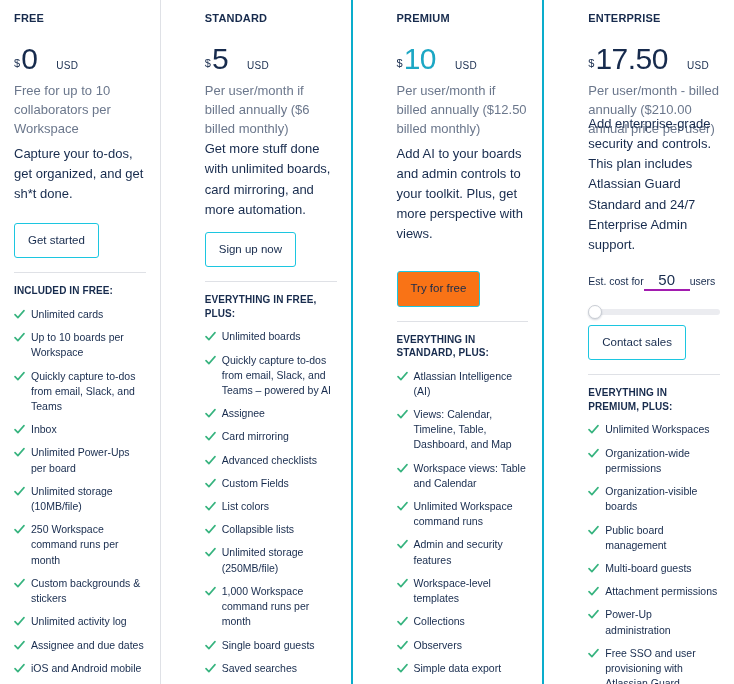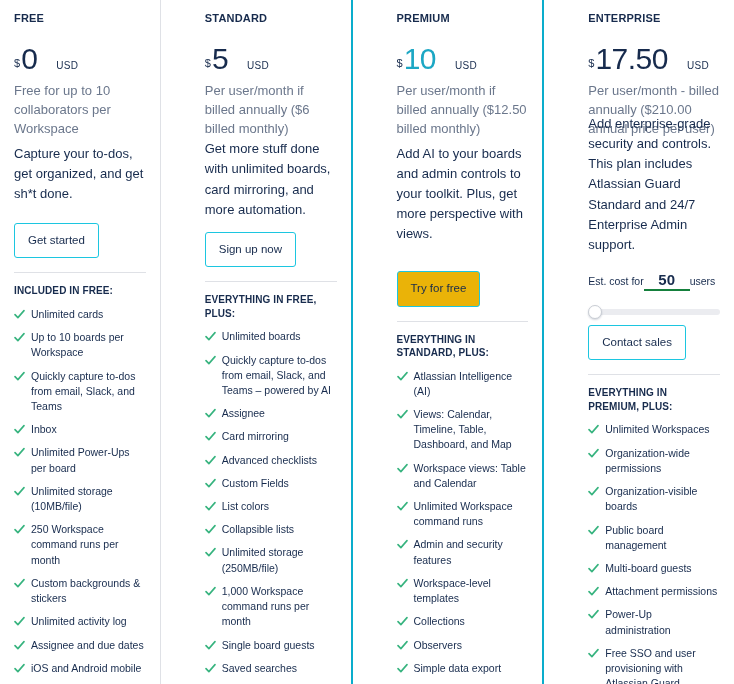--- a/index.html
+++ b/index.html
@@ -98,24 +98,24 @@
     display: flex;
     align-items: baseline;
     gap: 0;
     font-size: 10.5px;
     color: #172B4D;
     margin-bottom: 14px;
   }
   .estimator-input {
     width: 46px;
     border: none;
-    border-bottom: 2px solid #15803d;
+    border-bottom: 2px solid #a21caf;
     font-family: "Liberation Sans", sans-serif;
     font-size: 15px;
-    font-weight: 700;
+    font-weight: 400;
     color: #172B4D;
     text-align: center;
     background: transparent;
     padding: 0 0 1px 0;
     outline: none;
   }
   .slider-wrap {
     position: relative;
     height: 14px;
     margin-bottom: 6px;
@@ -148,21 +148,21 @@
     border-radius: 3px;
     background: #ffffff;
     color: #172B4D;
     font-family: "Liberation Sans", sans-serif;
     font-size: 11.5px;
     line-height: 1;
     padding: 11px 13px;
     cursor: pointer;
     white-space: nowrap;
   }
-  .cta-btn.filled { background: #eab308; }
+  .cta-btn.filled { background: #f97316; }
 
   
   .features {
     border-top: 1px solid #DFE1E6;
     padding-top: 11px;
   }
   .features-title {
     font-size: 10px;
     font-weight: 700;
     letter-spacing: 0.1px;

